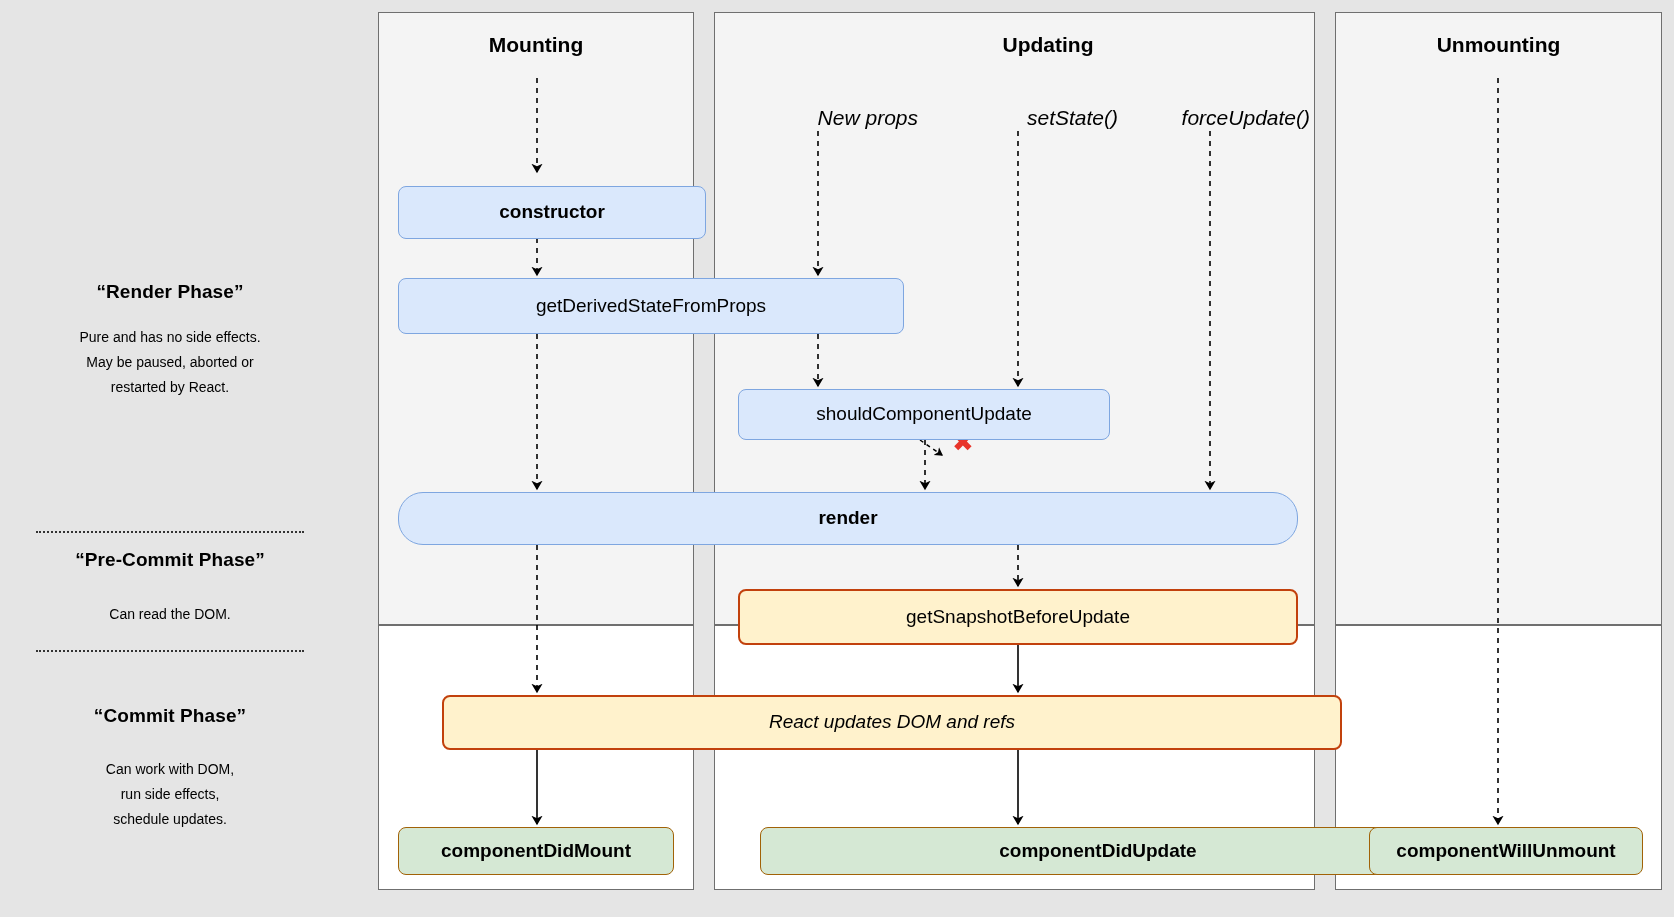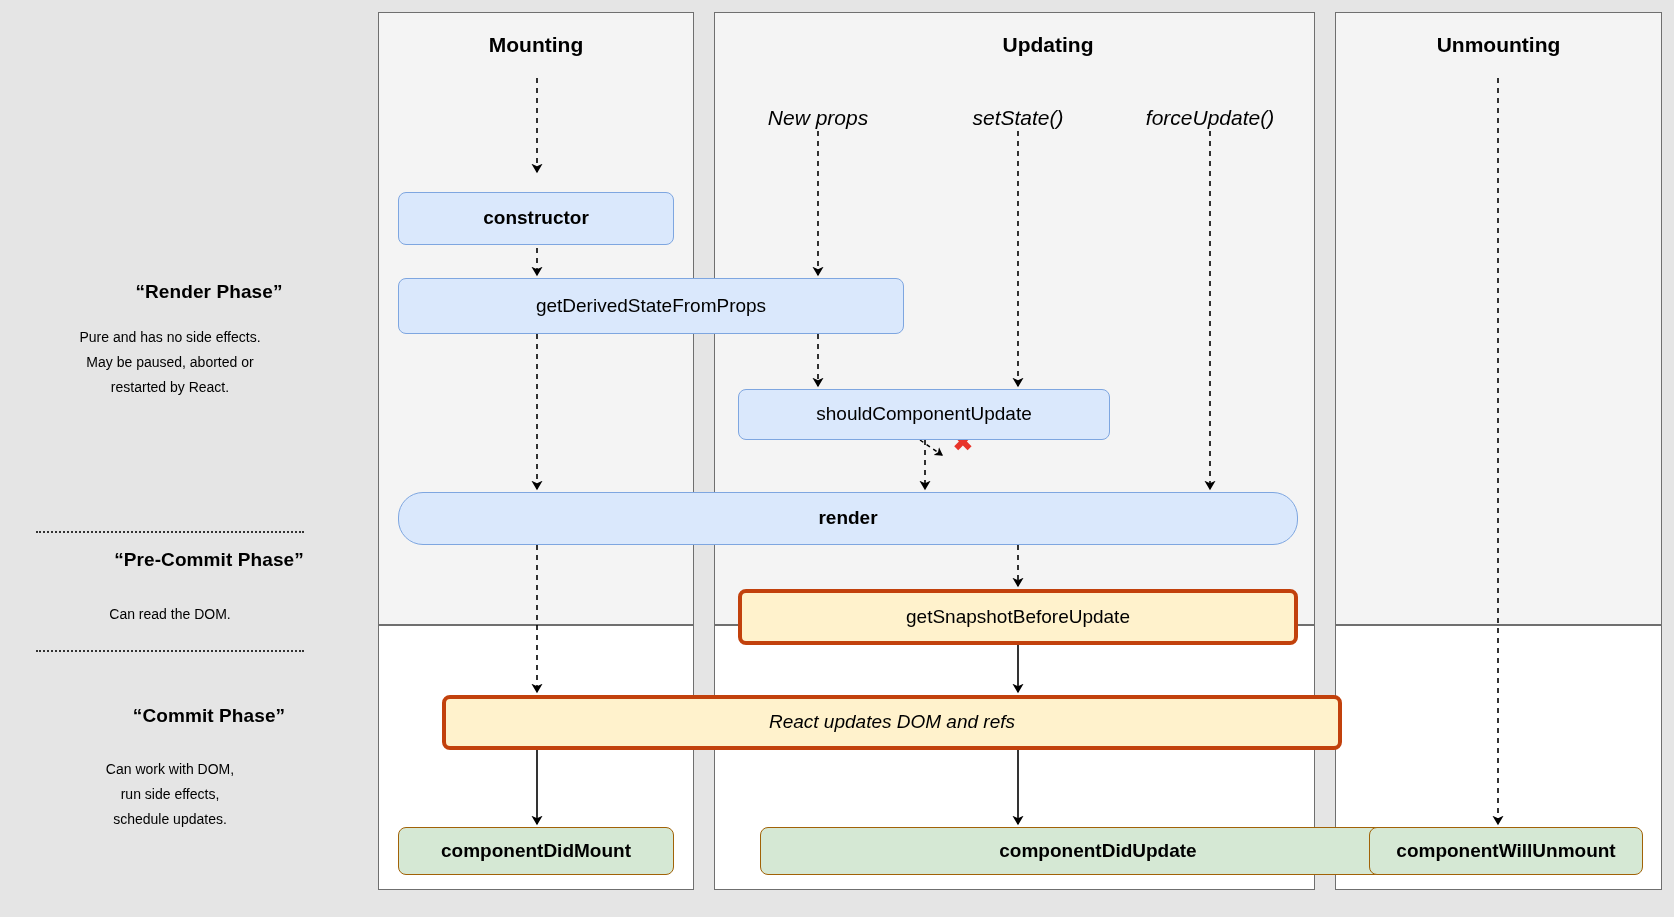--- a/index.html
+++ b/index.html
@@ -21,21 +21,20 @@
   }
 
   
   .legend-title {
     position: absolute;
     text-align: center;
     font-weight: bold;
     font-size: 19px;
     letter-spacing: 0.1px;
     white-space: nowrap;
-    padding-left: 39px;
   }
   .legend-body {
     position: absolute;
     text-align: center;
     font-size: 14px;
     line-height: 25px;
   }
   .legend-rule {
     position: absolute;
     border-top: 2px dotted #333333;
@@ -58,21 +57,21 @@
     position: absolute;
     text-align: center;
     font-weight: bold;
     font-size: 21px;
     white-space: nowrap;
   }
 
   
   .trigger-label {
     position: absolute;
-    text-align: center;
+    text-align: right;
     font-style: italic;
     font-size: 21px;
     white-space: nowrap;
   }
 
   
   .node {
     position: absolute;
     box-sizing: border-box;
     border-radius: 8px;
@@ -82,21 +81,21 @@
     font-size: 19px;
     text-align: center;
     line-height: 1.2;
   }
   .node.blue {
     background: #dae8fc;
     border: 1px solid #7ea6e0;
   }
   .node.yellow {
     background: #fff2cc;
-    border: 4px solid #c2410c;
+    border: 2px solid #c2410c;
   }
   .node.green {
     background: #d5e8d4;
     border: 1px solid #a16207;
   }
   .node.bold { font-weight: bold; }
   .node.italic { font-style: italic; margin-left: 44px; }
 
   
   .conn {
@@ -188,21 +187,21 @@
 
     <line x1="1018" y1="645" x2="1018" y2="692" stroke="#000" stroke-width="1.6" marker-end="url(#ah)"></line>
 
     <line x1="1018" y1="750" x2="1018" y2="824" stroke="#000" stroke-width="1.6" marker-end="url(#ah)"></line>
 
     <line x1="1498" y1="78" x2="1498" y2="824" stroke="#000" stroke-width="1.6" stroke-dasharray="5,5" marker-end="url(#ah)"></line>
   </svg>
 
   <div class="x-mark" style="left:952px; top:429px;">✖</div>
 
-  <div class="node blue bold" style="left:398px; top:192px; width:276px; height:53px;">constructor</div>
+  <div class="node blue bold" style="left:398px; top:186px; width:308px; height:53px;">constructor</div>
 
   <div class="node blue" style="left:738px; top:389px; width:372px; height:51px;">shouldComponentUpdate</div>
 
   <div class="node blue" style="left:398px; top:278px; width:506px; height:56px;">getDerivedStateFromProps</div>
 
   <div class="node blue bold" style="left:398px; top:492px; width:900px; height:53px;border-radius:25px;">render</div>
 
   <div class="node yellow" style="left:738px; top:589px; width:560px; height:56px;">getSnapshotBeforeUpdate</div>
 
   <div class="node yellow italic" style="left:398px; top:695px; width:900px; height:55px;">React updates DOM and refs</div>

